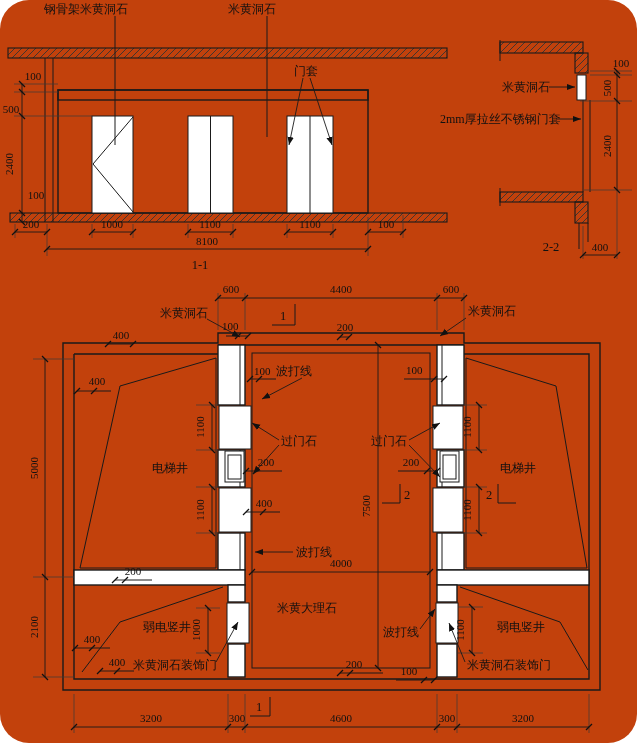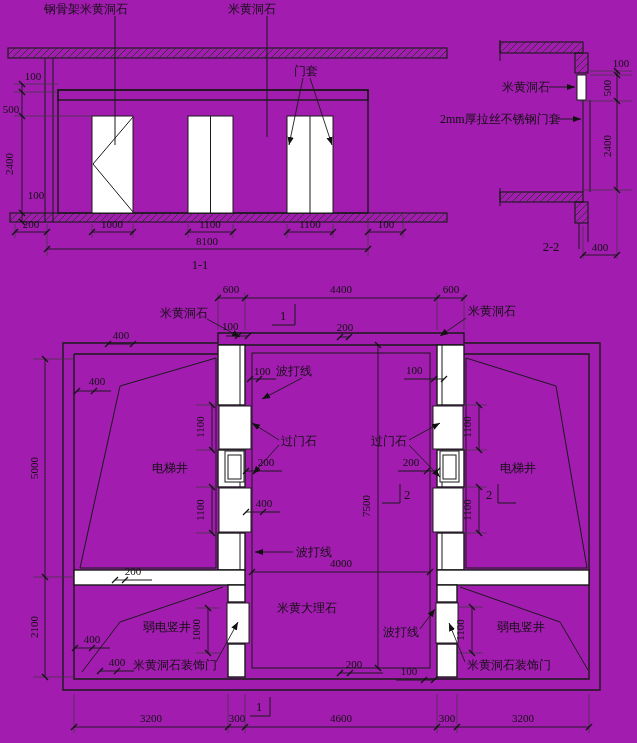--- a/index.html
+++ b/index.html
@@ -1,16 +1,16 @@
 <!DOCTYPE html>
 <html><head>
 <meta charset="utf-8">
 <style>
   html,body{margin:0;padding:0;background:#fff;}
-  .stage{position:relative;width:637px;height:743px;background:#a21caf;overflow:hidden;}
+  .stage{position:relative;width:637px;height:743px;background:#c2410c;overflow:hidden;border-radius:29px;}
   svg{display:block;}
   text{font-family:"Liberation Serif","DejaVu Sans",serif;fill:#111;font-size:11px;}
   .lab{font-size:12px;}
   .big{font-size:12.5px;}
   .mid{text-anchor:middle;}
   .w{fill:none;stroke:#1a1a1a;stroke-width:1.4;}
   .wf{fill:#fff;stroke:#1a1a1a;stroke-width:1.4;}
   .t1{fill:none;stroke:#1a1a1a;stroke-width:1;}
   .t0{fill:#fff;stroke:#1a1a1a;stroke-width:1;}
   .xl{fill:none;stroke:#3a3a3a;stroke-width:0.7;}

